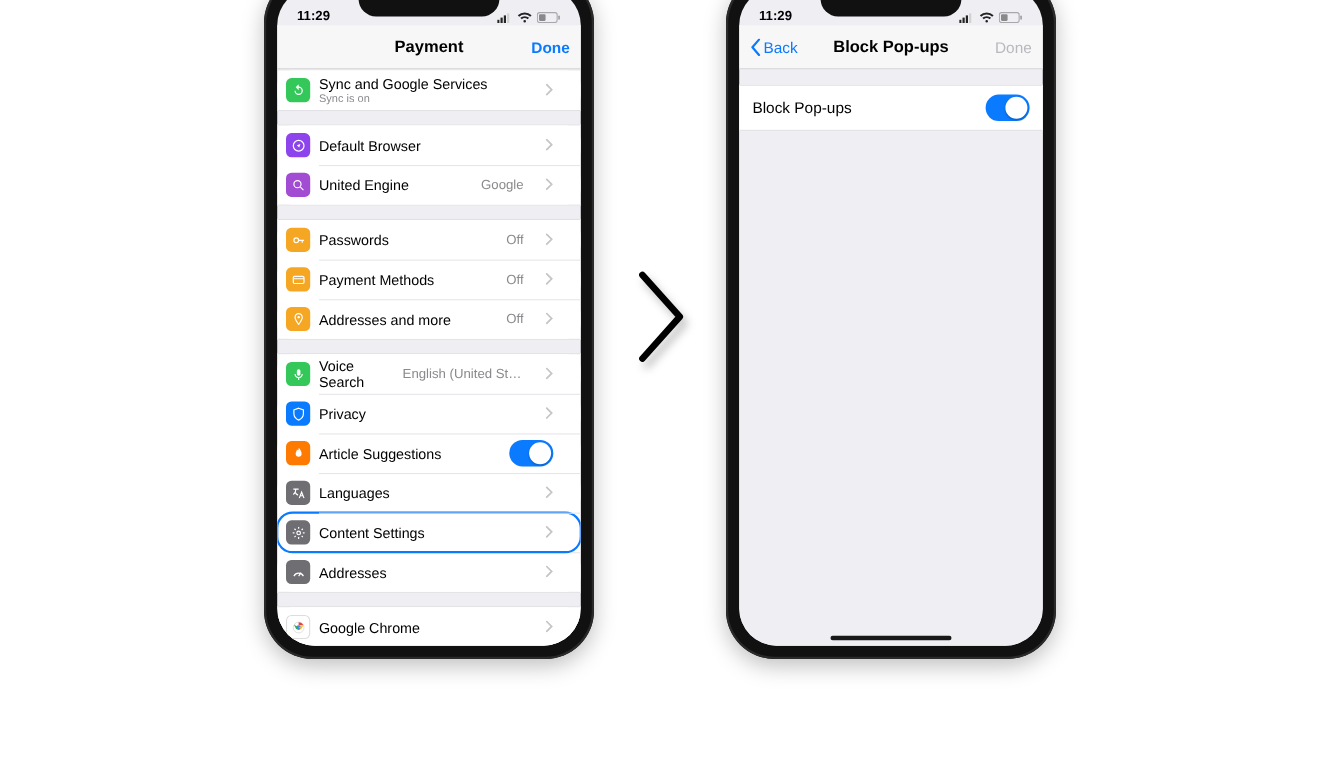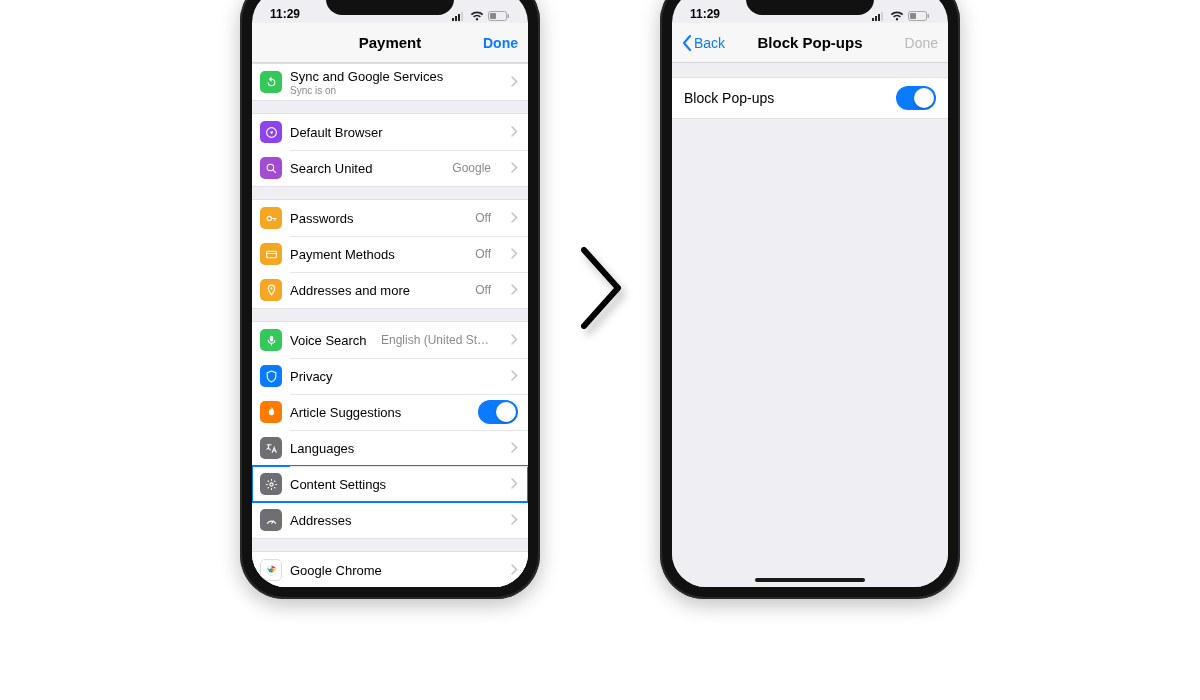--- a/index.html
+++ b/index.html
@@ -91,23 +91,24 @@
     height: calc(100% - 74px);
     font-size: 13px;
   }
 
   .group { margin-top: 12px; background:#fff; border-top:1px solid #e1e1e5; border-bottom:1px solid #e1e1e5;}
   .group:first-child { margin-top: 0; }
   .row {
     min-height: 36px;
     display: flex;
     align-items: center;
-    padding: 0 10px 0 8px;
+    padding: 0 25px 0 8px;
     position: relative;
     background: #fff;
+    border-radius: 14px;
   }
   .row + .row::before {
     content:"";
     position:absolute;
     left:38px; right:0; top:0;
     height:1px;
     background:#e6e6ea;
   }
   .row .icon {
     width: 22px; height: 22px;
@@ -238,21 +239,21 @@
                   <path d="M1 1l4.5 4.5L1 10" fill="none" stroke="#c4c4c9" stroke-width="1.6" stroke-linecap="round"></path>
                 </svg></span>
             </div>
             <div class="row">
               <span class="icon" style="background: rgb(162, 75, 211);">
                 <svg viewBox="0 0 24 24">
                   <circle cx="10" cy="10" r="6" fill="none" stroke="#fff" stroke-width="2"></circle>
                   <path d="M20 20l-5-5" stroke="#fff" stroke-width="2"></path>
                 </svg>
               </span>
-              <span class="label">Search United</span>
+              <span class="label">United Engine</span>
               <span class="value">Google</span>
               <span class="chev"><svg width="7" height="11" viewBox="0 0 7 11">
                   <path d="M1 1l4.5 4.5L1 10" fill="none" stroke="#c4c4c9" stroke-width="1.6" stroke-linecap="round"></path>
                 </svg></span>
             </div>
           </div>
           <div class="group">
             <div class="row">
               <span class="icon" style="background: rgb(245, 166, 35);">
                 <svg viewBox="0 0 24 24">

